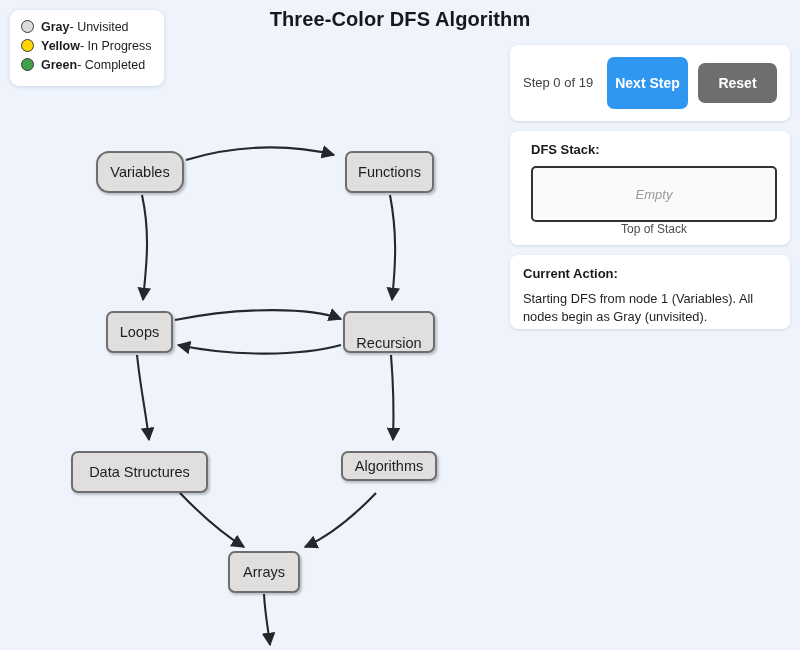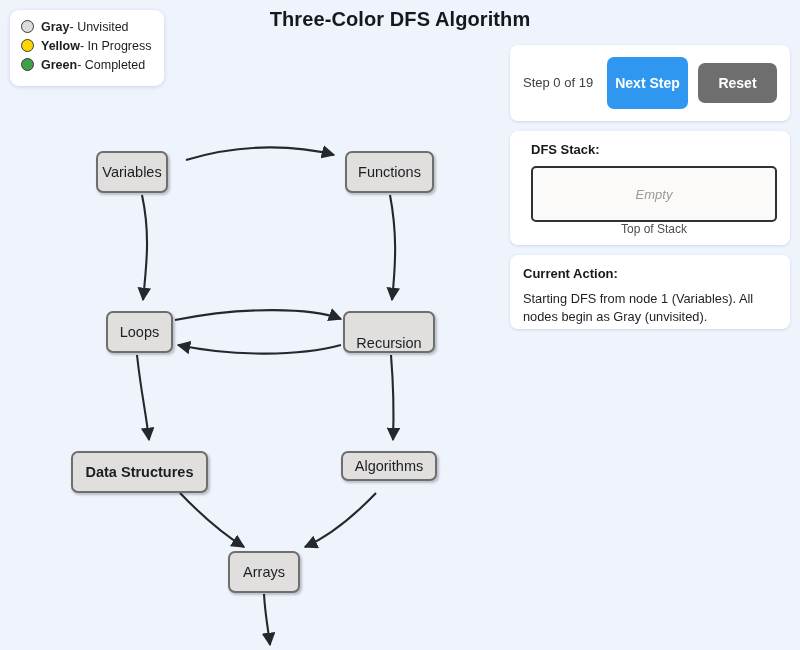--- a/index.html
+++ b/index.html
@@ -210,33 +210,33 @@
       <path d="M 175,320 C 245,306 312,308 341,319"></path>
       <path d="M 341,345 C 300,356 235,357 178,345"></path>
       <path d="M 137,355 C 141,392 146,413 149,440"></path>
       <path d="M 391,355 C 394,392 394,414 393,440"></path>
       <path d="M 180,493 C 204,518 223,534 244,547"></path>
       <path d="M 376,493 C 352,518 327,537 305,547"></path>
       <path d="M 264,594 C 265,614 268,628 270,645"></path>
     </g>
   </svg>
 
-  <div class="node-box" style="left:96px; top:151px; width:72px; height:42px;">
+  <div class="node-box" style="left:96px; top:151px; width:88px; height:42px;border-radius:13px;">
     <span>Variables</span>
   </div>
   <div class="node-box" style="left:345px; top:151px; width:89px; height:42px;">
     <span>Functions</span>
   </div>
   <div class="node-box" style="left:106px; top:311px; width:67px; height:42px;">
     <span>Loops</span>
   </div>
   <div class="node-box" style="left:343px; top:311px; width:92px; height:42px;align-items:flex-end;">
     <span>Recursion</span>
   </div>
-  <div class="node-box" style="left:71px; top:451px; width:137px; height:42px;font-weight:bold;">
+  <div class="node-box" style="left:71px; top:451px; width:137px; height:42px;">
     <span>Data Structures</span>
   </div>
   <div class="node-box" style="left:341px; top:451px; width:96px; height:30px;">
     <span>Algorithms</span>
   </div>
   <div class="node-box" style="left:228px; top:551px; width:72px; height:42px;">
     <span>Arrays</span>
   </div>
 </div>
 

